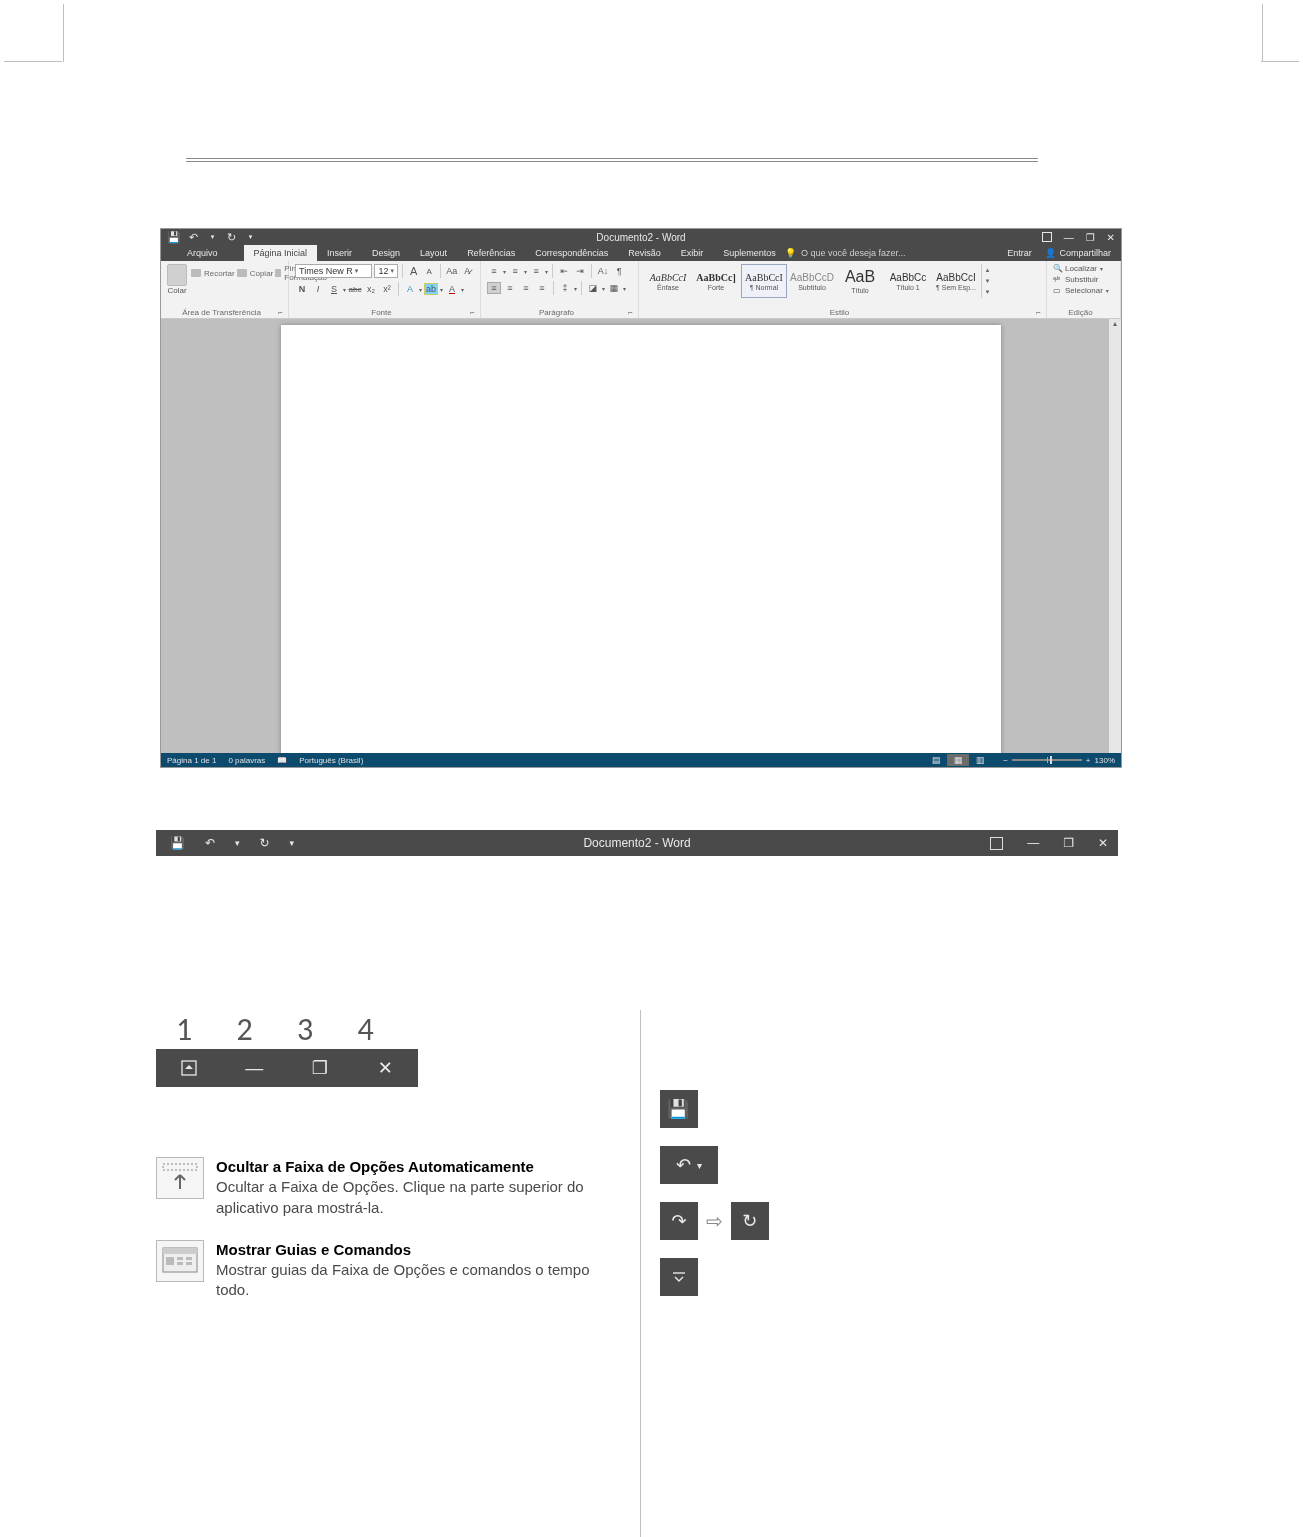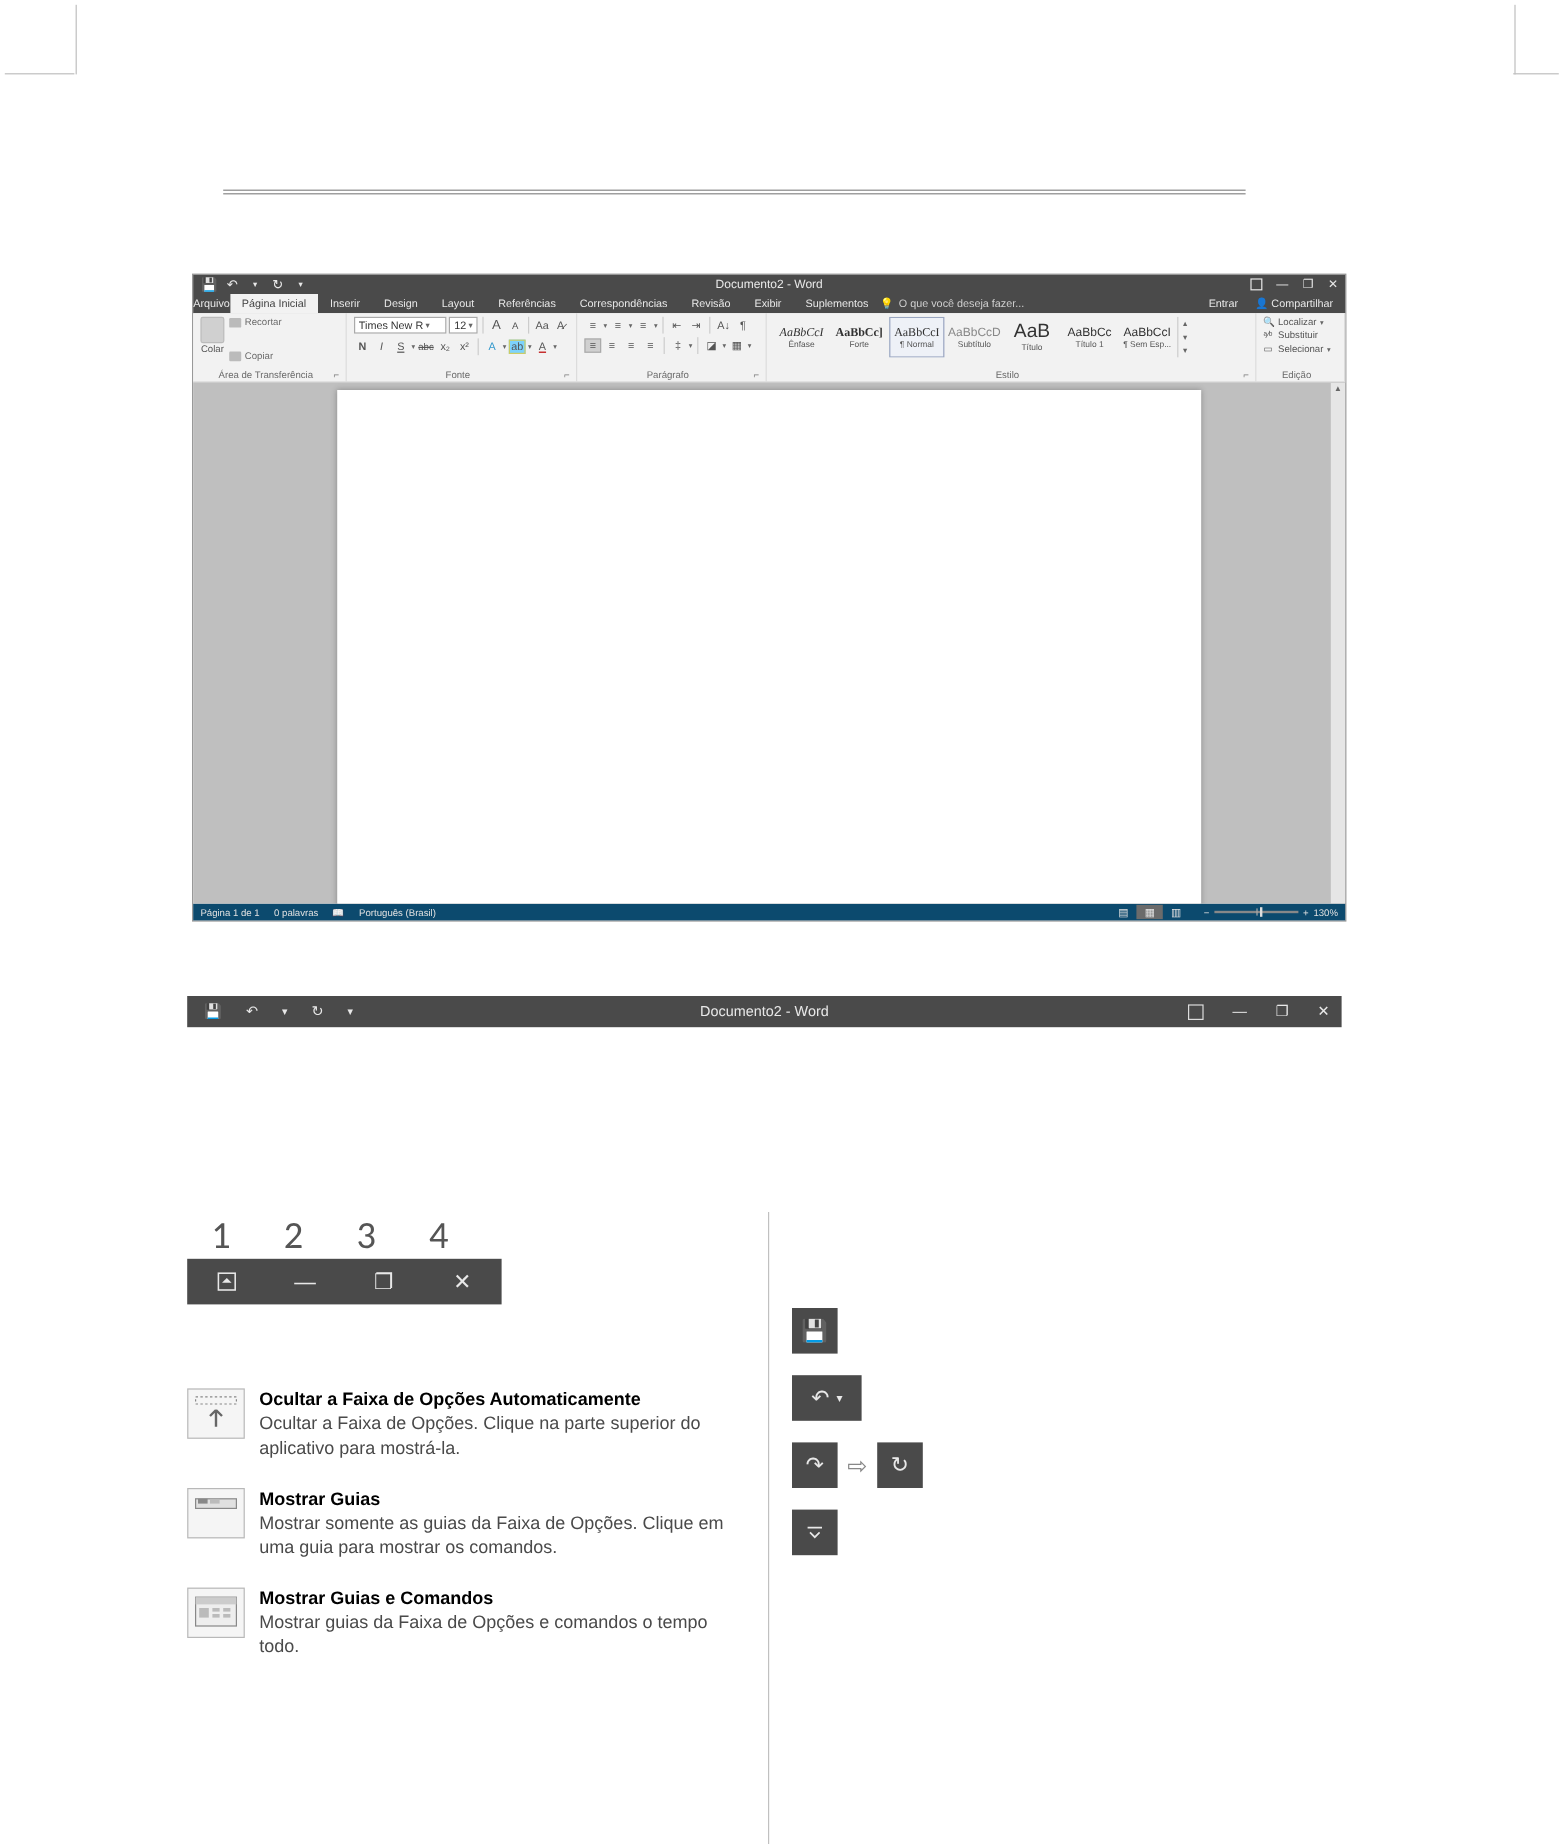--- a/index.html
+++ b/index.html
@@ -51,21 +51,21 @@
   .ribbon-tabs {
     background: #4a4a4a;
     height: 16px;
     display: flex;
     align-items: stretch;
     color: #e8e8e8;
     font-size: 9px;
   }
   .rtab { padding: 0 10px; display: flex; align-items: center; cursor: pointer; }
   .rtab.active { background: #f2f2f2; color: #444; }
-  .rtab.file { padding: 0 0; }
+  .rtab.file { padding: 0 26px; }
   .rtabs-right { margin-left: auto; display: flex; align-items: center; gap: 14px; padding-right: 10px; }
   .tellme { display: flex; align-items: center; gap: 4px; color: #cfcfcf; }
   .ribbon-body {
     background: #f2f2f2;
     height: 58px;
     display: flex;
     align-items: stretch;
     border-bottom: 1px solid #c9c9c9;
   }
   .rgroup {
@@ -90,21 +90,21 @@
   }
   .clip-row { display: flex; gap: 4px; align-items: flex-start; }
   .paste-big {
     display: flex; flex-direction: column; align-items: center;
     font-size: 8px; color: #555;
   }
   .paste-big .clip-icon {
     width: 20px; height: 22px;
     background: #d0d0d0; border: 1px solid #bbb; border-radius: 2px;
   }
-  .clip-col { display: flex; flex-direction: column; gap: 19px; font-size: 8px; color: #6a6a6a; }
+  .clip-col { display: flex; flex-direction: row; gap: 2px; font-size: 8px; color: #6a6a6a; }
   .clip-item { display: flex; align-items: center; gap: 3px; }
   .clip-item .ci { width: 10px; height: 8px; background: #bbb; border-radius: 1px; }
   .fontbox {
     display: flex; flex-direction: column; gap: 4px;
   }
   .fontrow1 { display: flex; gap: 2px; }
   .selectbox {
     background: #fff; border: 1px solid #aaa;
     font-size: 9px; height: 14px; padding: 0 3px;
     display: flex; align-items: center; gap: 2px;
@@ -539,33 +539,20 @@
           </svg>
       </div>
       <div class="opt-text">
         <div class="hdr">Ocultar a Faixa de Opções Automaticamente</div>
         <div>Ocultar a Faixa de Opções. Clique na parte superior do aplicativo para mostrá-la.</div>
       </div>
     </div>
     <div class="opt-row">
       <div class="opt-icon">
         <svg width="40" height="34" viewBox="0 0 40 34">
-            <rect x="3" y="5" width="34" height="8" fill="#e0e0e0" stroke="#888"></rect>
-            <rect x="5" y="5" width="8" height="4" fill="#888"></rect>
-            <rect x="15" y="5" width="8" height="4" fill="#bbb"></rect>
-          </svg>
-      </div>
-      <div class="opt-text">
-        <div class="hdr">Mostrar Guias</div>
-        <div>Mostrar somente as guias da Faixa de Opções. Clique em uma guia para mostrar os comandos.</div>
-      </div>
-    </div>
-    <div class="opt-row">
-      <div class="opt-icon">
-        <svg width="40" height="34" viewBox="0 0 40 34">
             <rect x="3" y="4" width="34" height="24" fill="#eee" stroke="#888"></rect>
             <rect x="3" y="4" width="34" height="6" fill="#ccc"></rect>
             <rect x="6" y="13" width="8" height="8" fill="#bbb"></rect>
             <rect x="17" y="13" width="6" height="3" fill="#bbb"></rect>
             <rect x="17" y="18" width="6" height="3" fill="#bbb"></rect>
             <rect x="26" y="13" width="6" height="3" fill="#bbb"></rect>
             <rect x="26" y="18" width="6" height="3" fill="#bbb"></rect>
           </svg>
       </div>
       <div class="opt-text">

